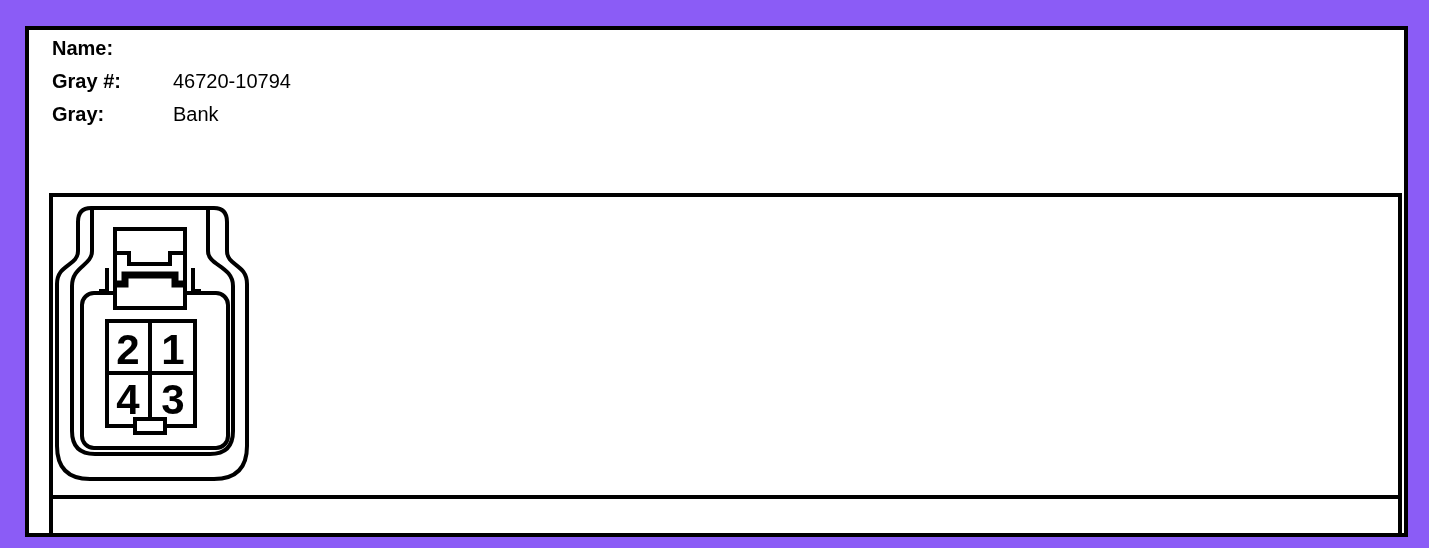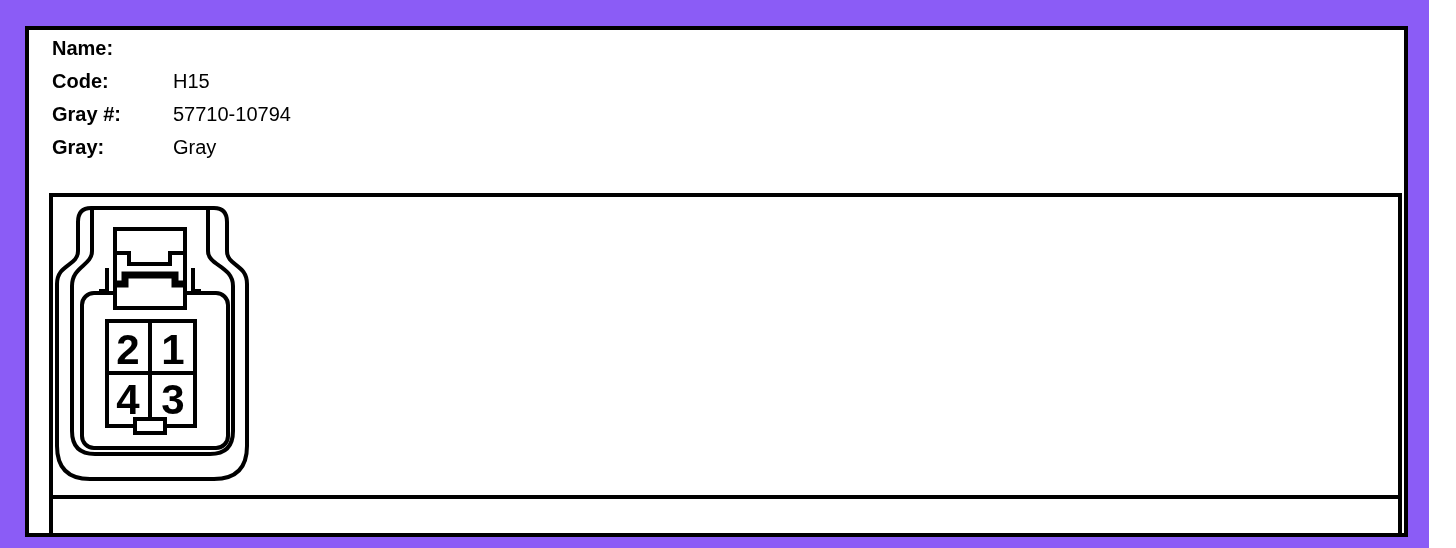--- a/index.html
+++ b/index.html
@@ -100,30 +100,26 @@
 
 <div class="page">
 
   <div class="outer-border"></div>
 
   <div class="header-fields">
     <div class="field-row">
       <span class="field-label">Name:</span>
     </div>
     <div class="field-row">
-      <span class="field-label">Code:</span>
-      <span class="field-value">H15</span>
-    </div>
-    <div class="field-row">
       <span class="field-label">Gray #:</span>
-      <span class="field-value">57710-10794</span>
+      <span class="field-value">46720-10794</span>
     </div>
     <div class="field-row">
       <span class="field-label">Gray:</span>
-      <span class="field-value">Gray</span>
+      <span class="field-value">Bank</span>
     </div>
   </div>
 
   <div class="diagram-box"></div>
   <div class="bottom-strip"></div>
 
   <svg class="connector-svg" viewBox="0 0 205 290">
 
     <path class="shape" d="M 28,26 Q 28,12 41,12 L 164,12 Q 177,12 177,26 L 177,55
              C 177,70 197,68 197,88 L 197,250 Q 197,283 164,283

